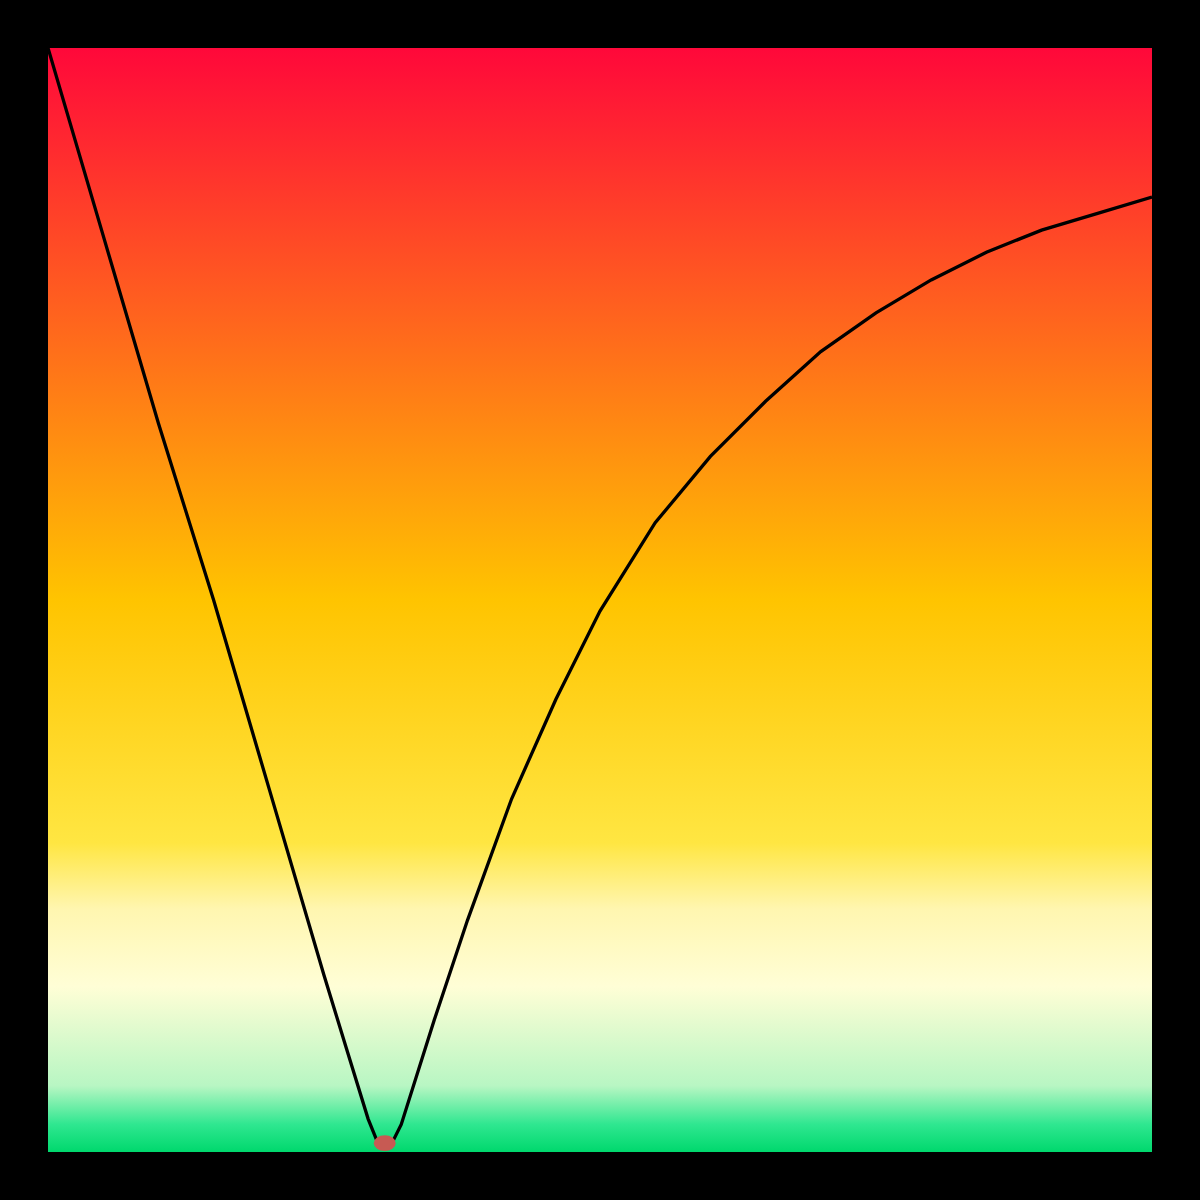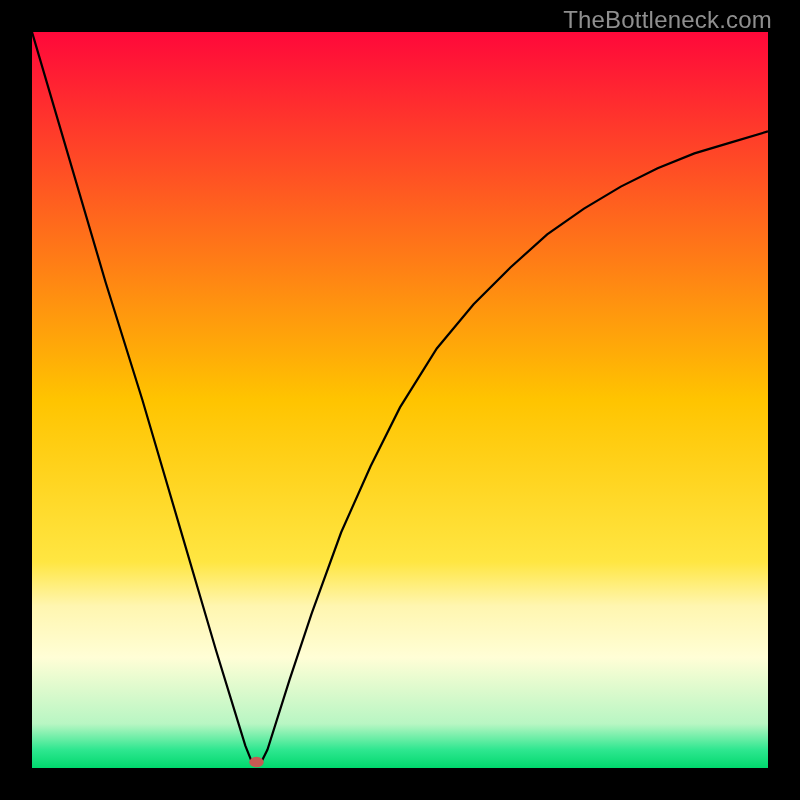--- a/index.html
+++ b/index.html
@@ -34,21 +34,20 @@
     color: #8f8f8f;
     letter-spacing: 0.2px;
   }
   svg { display: block; }
 </style>
 </head>
 <body>
 
 <div class="frame">
 
-  <div class="watermark">TheBottleneck.com</div>
 
   <div class="plot">
     <svg id="chart-svg" width="736" height="736" viewBox="0 0 736 736">
       <defs>
         <linearGradient id="bg-grad" x1="0" y1="0" x2="0" y2="1">
             <stop offset="0%" stop-color="#ff083a"></stop>
             <stop offset="50%" stop-color="#ffc400"></stop>
             <stop offset="72%" stop-color="#ffe642"></stop>
             <stop offset="78%" stop-color="#fff6b0"></stop>
             <stop offset="85%" stop-color="#fffed6"></stop>

